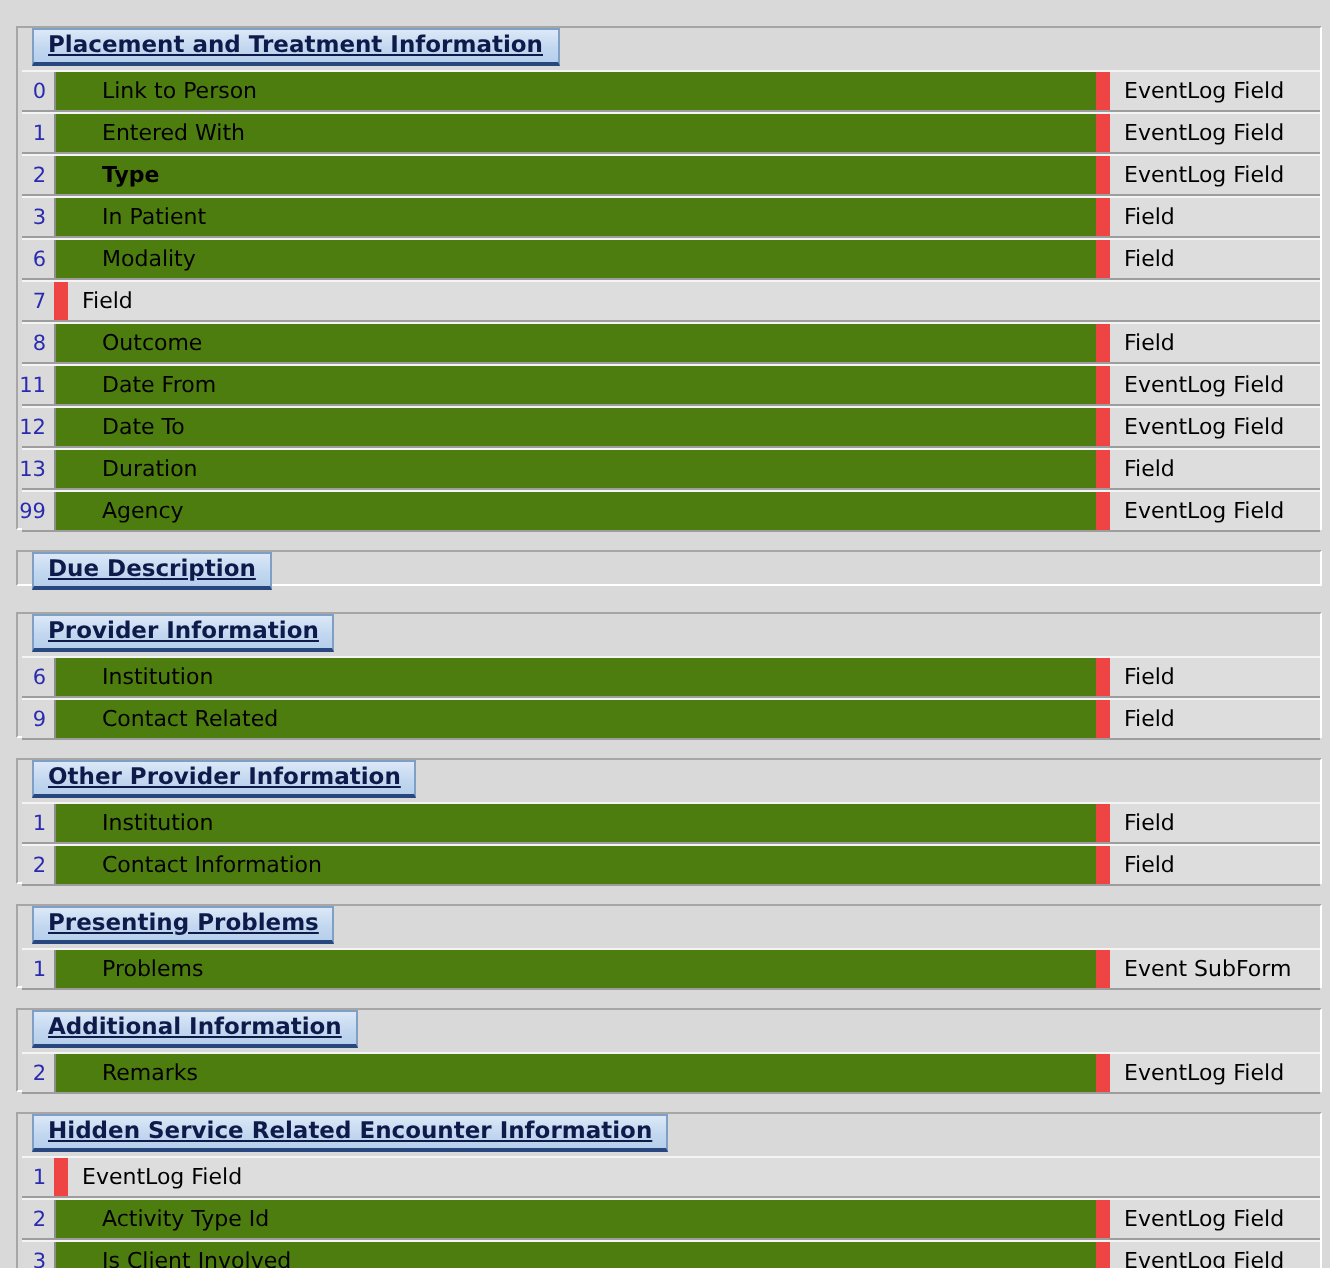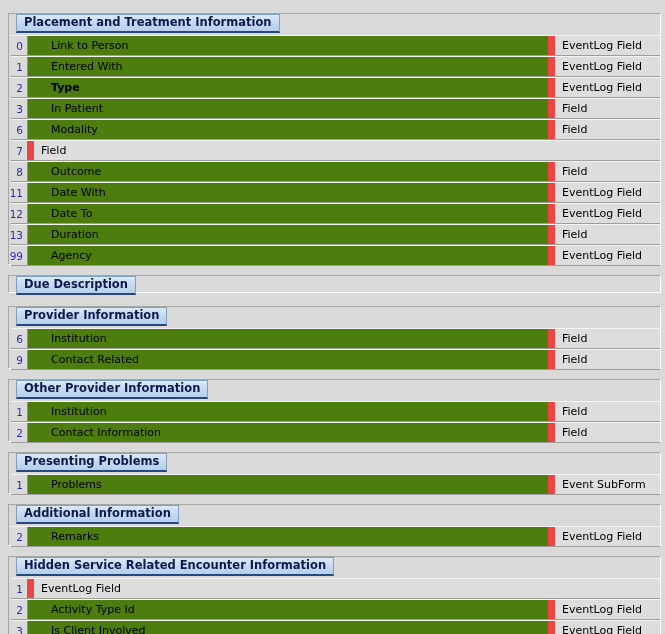--- a/index.html
+++ b/index.html
@@ -57,20 +57,21 @@
     padding: 1px 7px 2px 7px;
     font-weight: bold;
     font-size: 11.5px;
     color: #0d1a4a;
     background: linear-gradient(to bottom, #dce8f7 0%, #c3d8f0 55%, #b6cfeb 100%);
     border: 1px solid #7f9fc4;
     border-bottom: 2px solid #27477e;
     line-height: 13px;
     white-space: nowrap;
     box-sizing: border-box;
+    text-decoration: underline;
   }
 
   .rows {
     position: relative;
     z-index: 2;
     margin-top: 2px;
   }
 
   
   .row {
@@ -156,21 +157,21 @@
           <div class="cell-num">7</div>
           <div class="cell-type">Field</div>
         </div>
         <div class="row">
           <div class="cell-num">8</div>
           <div class="cell-label">Outcome</div>
           <div class="cell-type">Field</div>
         </div>
         <div class="row">
           <div class="cell-num">11</div>
-          <div class="cell-label">Date With</div>
+          <div class="cell-label">Date From</div>
           <div class="cell-type">EventLog Field</div>
         </div>
         <div class="row">
           <div class="cell-num">12</div>
           <div class="cell-label">Date To</div>
           <div class="cell-type">EventLog Field</div>
         </div>
         <div class="row">
           <div class="cell-num">13</div>
           <div class="cell-label">Duration</div>

